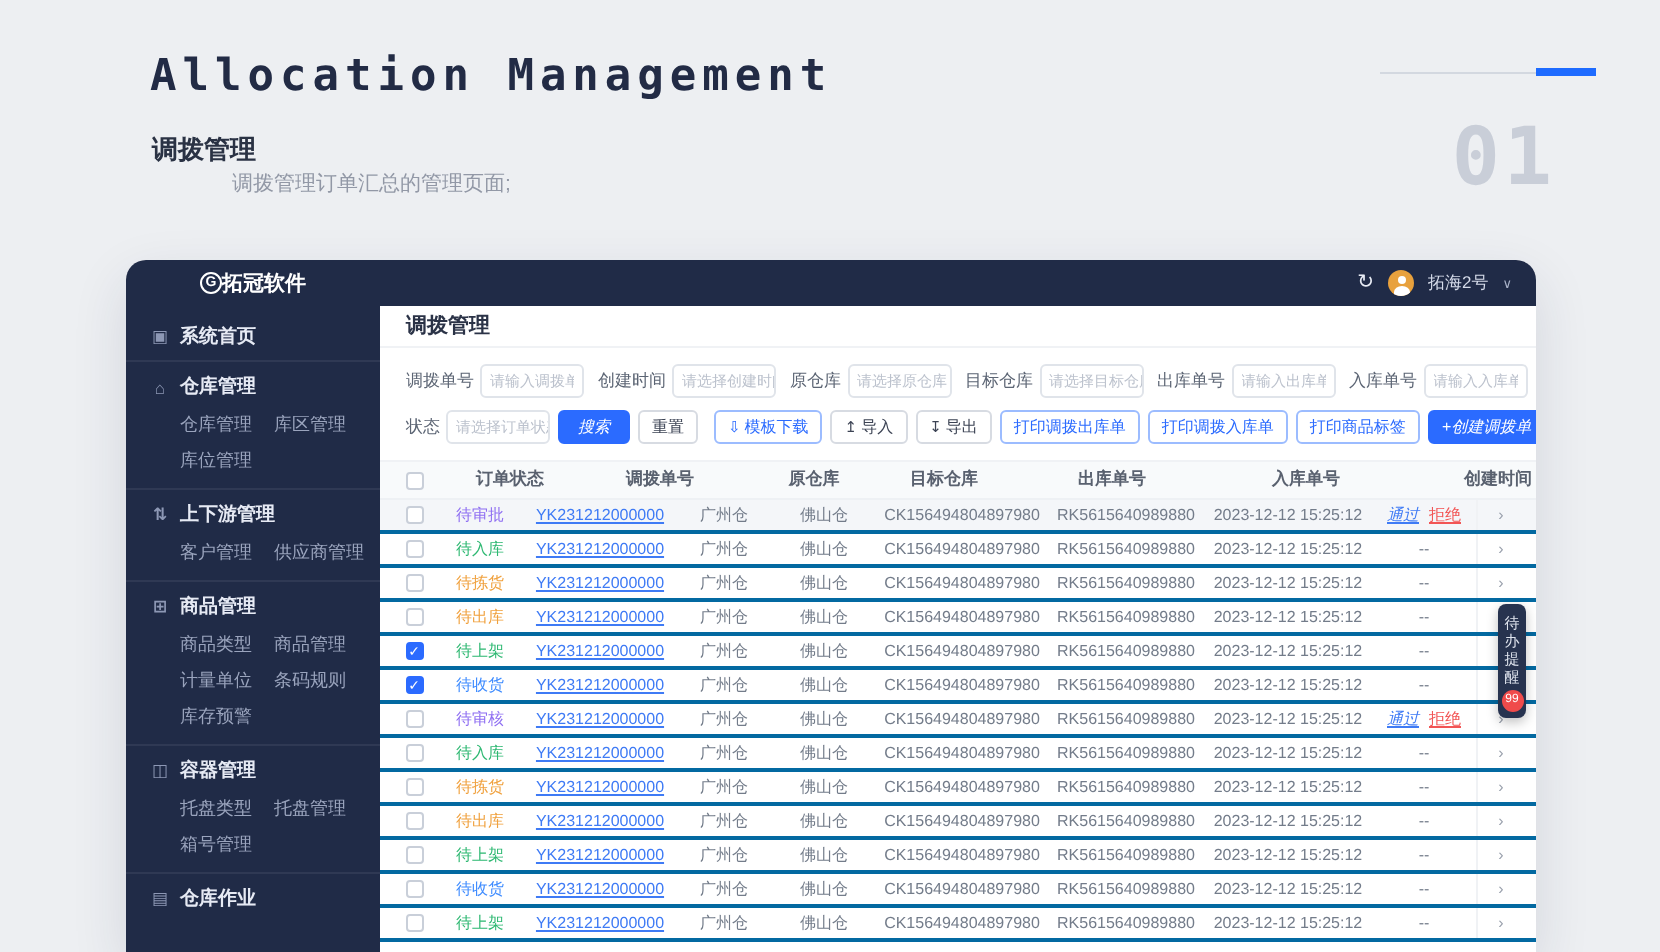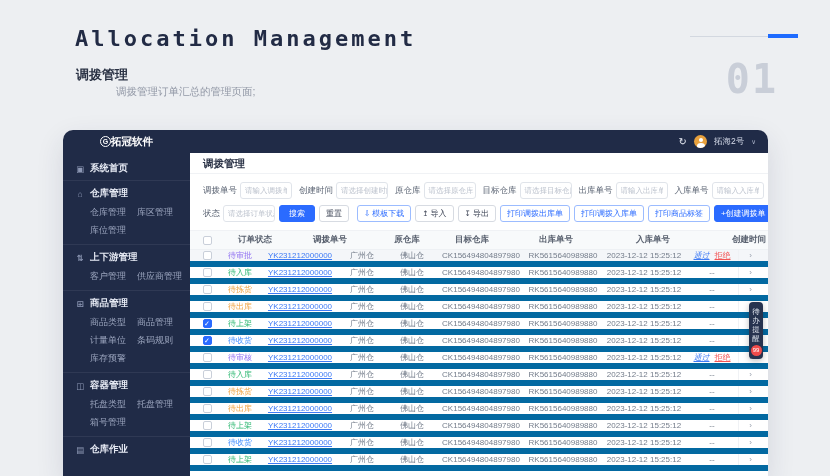--- a/index.html
+++ b/index.html
@@ -55,29 +55,29 @@
          font-family:"Liberation Sans","DejaVu Sans",sans-serif; }
   .ctl::placeholder { color:#bcc2cd; }
   .sel { width:52px; height:17px; border:1px solid #e0e4ea; border-radius:3px; font-size:7.5px;
          color:#bcc2cd; display:flex; align-items:center; justify-content:space-between;
          padding:0 4px; background:#fff; cursor:pointer; white-space:nowrap; overflow:hidden; }
   .btn { height:17px; display:inline-flex; align-items:center; gap:2px; padding:0 6px;
          border-radius:3px; font-size:8px; border:1px solid #d7dbe2; color:#3c4354;
          background:#fff; cursor:pointer; white-space:nowrap; }
   .btn .bi { font-size:7.5px; }
   .btn.blue { color:#2b6bff; border-color:#9cbcff; }
-  .btn.primary { background:#2b6bff; border-color:#2b6bff; color:#fff; }
+  .btn.primary { background:#2b6bff; border-color:#2b6bff; color:#fff;font-style:italic; }
   .spacer { flex:1; }
 
   .table { border-top:1px solid #f0f2f5; flex:1; overflow:hidden; }
   .thead, .trow { display:grid; grid-template-columns:22px 44px 76px 48px 52px 86px 78px 84px 52px 24px;
                   align-items:center; padding:0 6px; }
   .thead { height:19px; background:#f8fafb; border-bottom:1px solid #eef1f4;
            font-size:8.5px; font-weight:bold; color:#59616f;gap:15px; }
-  .trow { height:17px; font-size:8px; color:#737c8a; background:#fff; border-bottom:6px solid #0369a1; }
+  .trow { height:17px; font-size:8px; color:#737c8a; background:#fff; border-bottom:2px solid #0369a1; }
   .trow.hl { background:#f4f6f9; }
   .cell { text-align:center; overflow:hidden; white-space:nowrap; }
   .cb { width:9px; height:9px; border:1px solid #c9cfd9; border-radius:2px; margin:0 auto;
         background:#fff; display:flex; align-items:center; justify-content:center;
         font-size:7px; color:#fff; cursor:pointer; }
   .cb.on { background:#2b6bff; border-color:#2b6bff; }
   a.lnk { color:#3f7bf5; text-decoration:underline; cursor:pointer; }
   .ops a { text-decoration:underline; cursor:pointer; }
   .ops .pass { color:#3f7bf5;font-style:italic; }
   .ops .rej { color:#f25555; margin-left:5px; }

